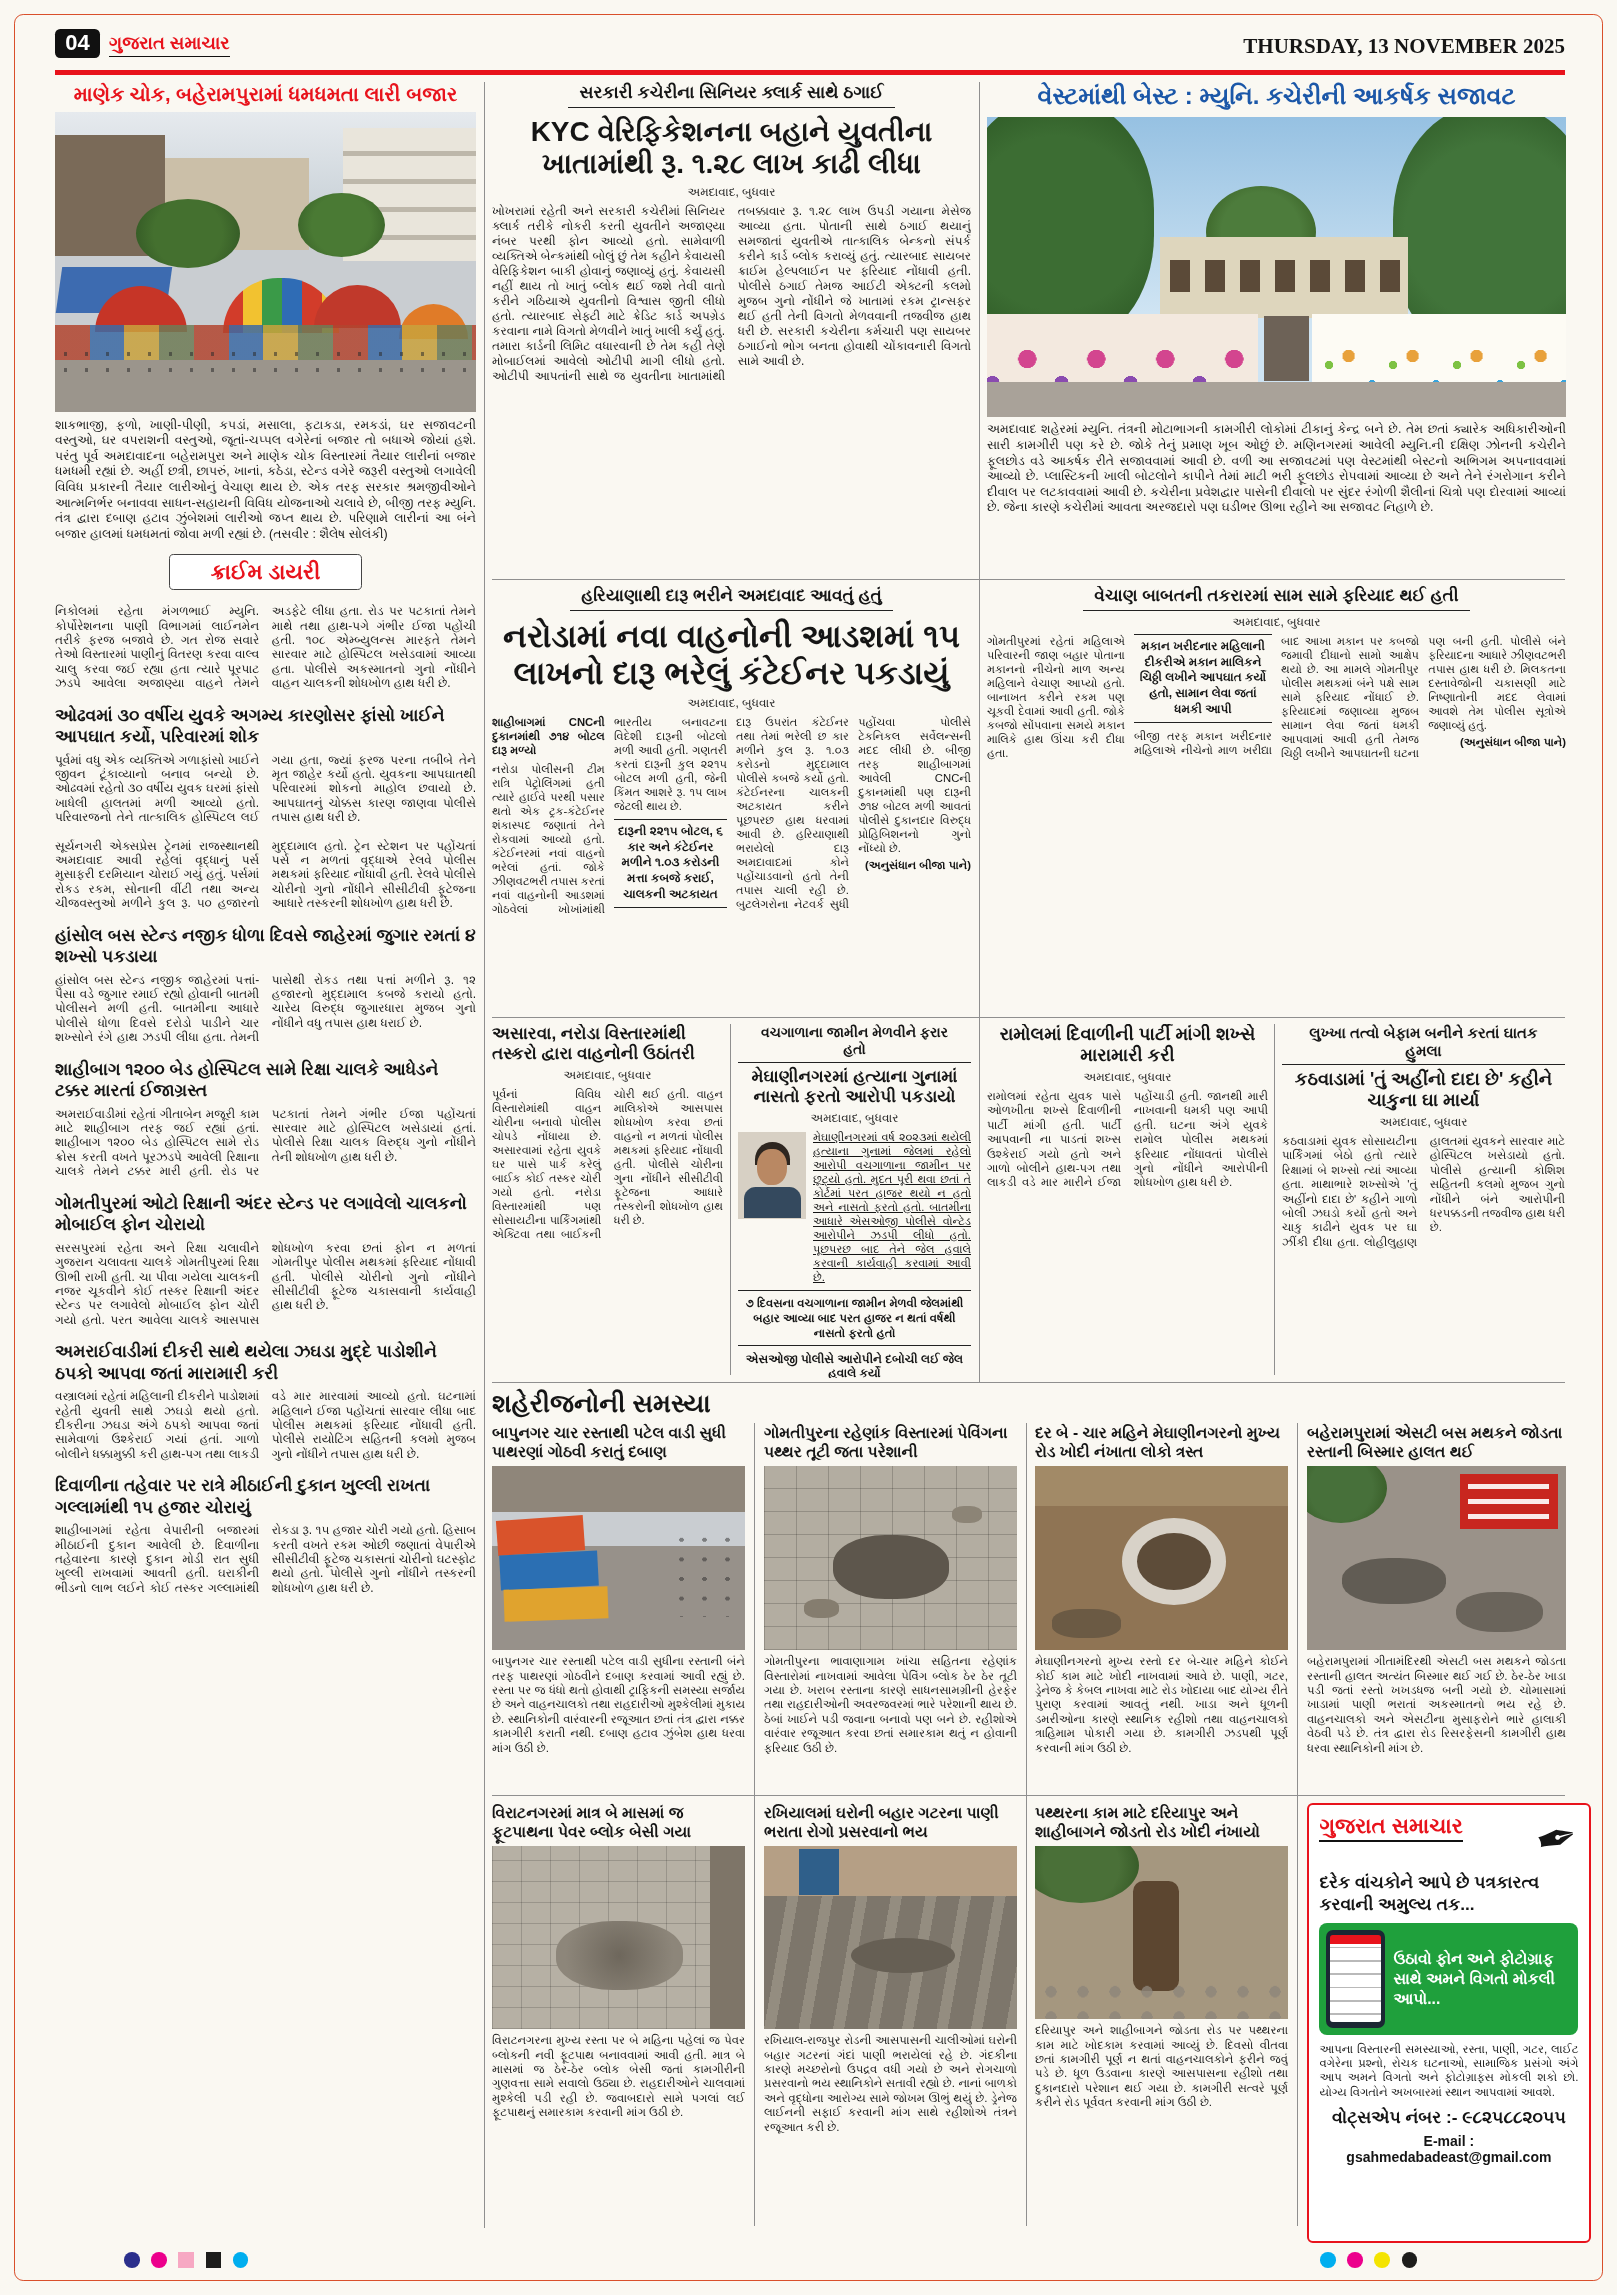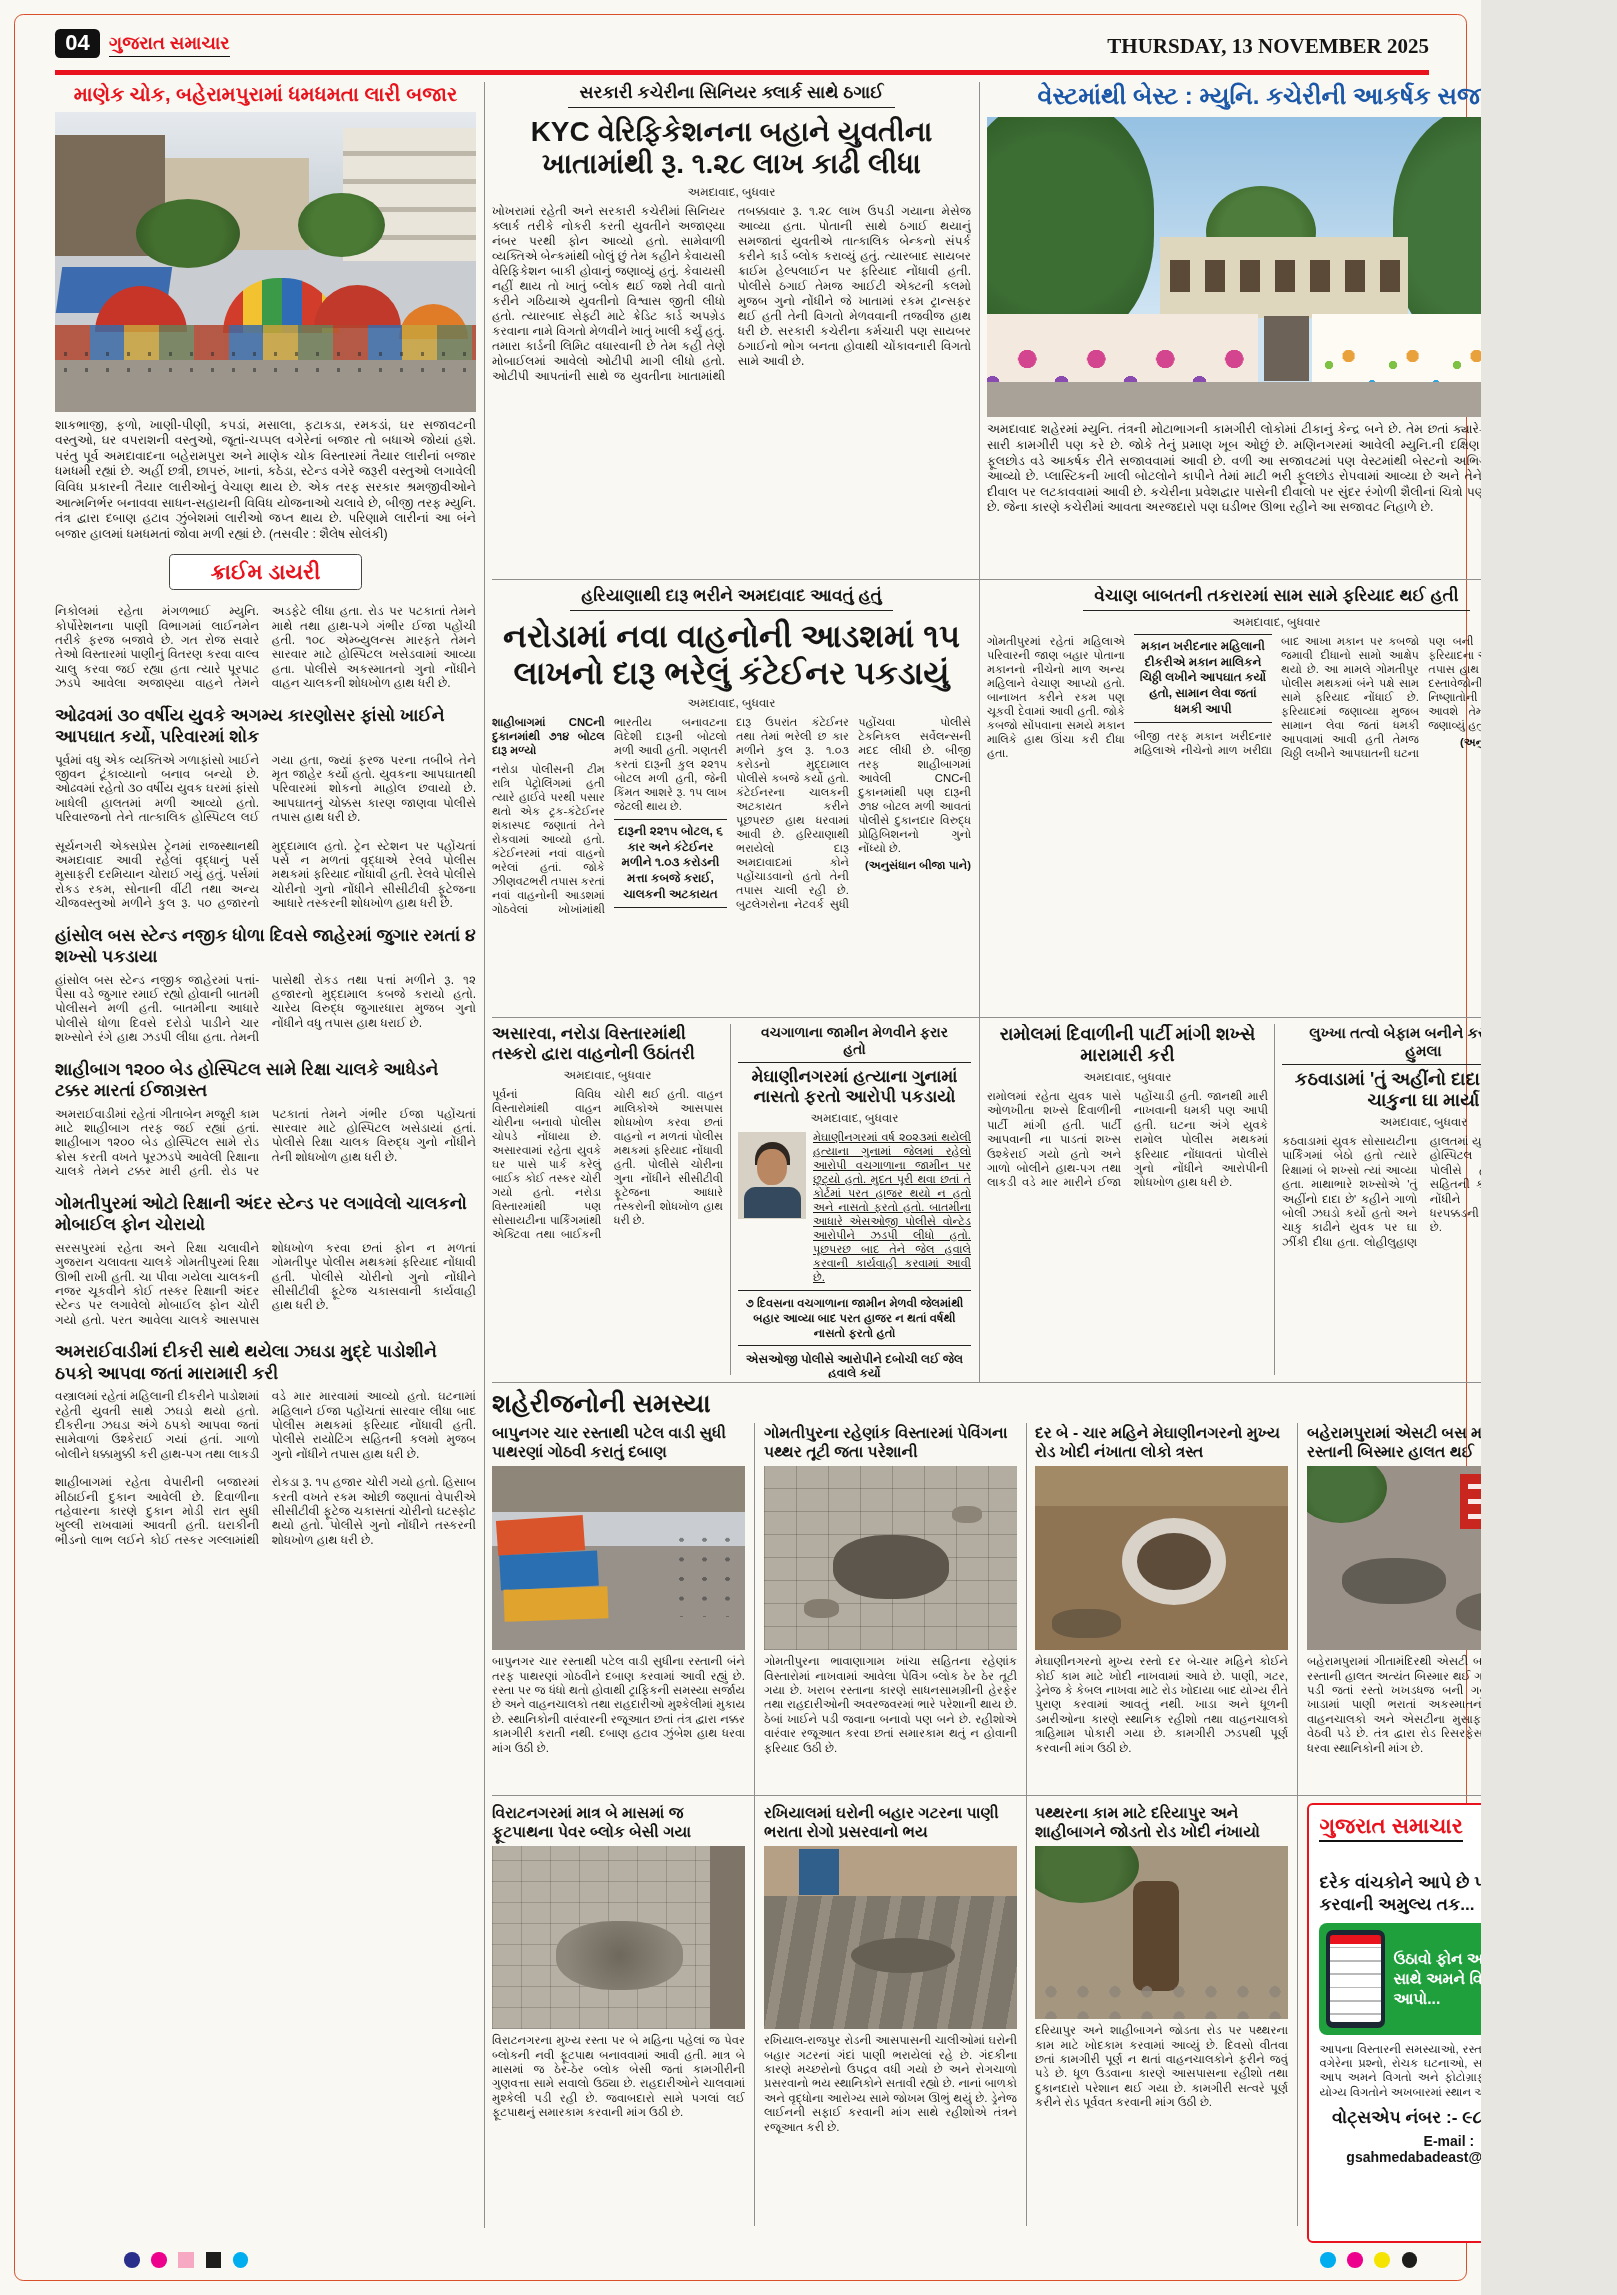--- a/index.html
+++ b/index.html
@@ -1,16 +1,16 @@
 <!DOCTYPE html>
 <html style="font-size:9.2px"><head>
 <meta charset="utf-8">
 <style>
   html,body{margin:0;padding:0;background:#e8e6e0;}
-  .sheet{position:relative;width:1481px;height:2295px;background:#faf8f2;overflow:hidden;
+  .sheet{position:relative;width:1617px;height:2295px;background:#faf8f2;overflow:hidden;
          font-family:"Liberation Sans","DejaVu Sans",sans-serif;color:#151515;}
   .abs{position:absolute;}
   .frame{position:absolute;left:14px;top:14px;right:14px;bottom:14px;border:1.7px solid #d94f2b;border-radius:9.2px;pointer-events:none;}
   .vr{position:absolute;width:1.2px;background:#8f8f8f;}
   .hr{position:absolute;height:1.2px;background:#8f8f8f;}
 
   
   .numbox{background:#111;color:#fff;font-weight:700;font-size:22px;border-radius:5.2px;
           width:45px;height:29px;display:flex;align-items:center;justify-content:center;}
   .brand{color:#e8131c;font-weight:800;font-size:18px;border-bottom:1.7px solid #111;padding-bottom:1.7px;}
@@ -141,20 +141,21 @@
     </div>
     <div class="lart">
       <div class="ah">ગોમતીપુરમાં ઓટો રિક્ષાની અંદર સ્ટેન્ડ પર લગાવેલો ચાલકનો મોબાઈલ ફોન ચોરાયો</div>
       <div class="ab bt c2">સરસપુરમાં રહેતા અને રિક્ષા ચલાવીને ગુજરાન ચલાવતા ચાલકે ગોમતીપુરમાં રિક્ષા ઊભી રાખી હતી. ચા પીવા ગયેલા ચાલકની નજર ચૂકવીને કોઈ તસ્કર રિક્ષાની અંદર સ્ટેન્ડ પર લગાવેલો મોબાઈલ ફોન ચોરી ગયો હતો. પરત આવેલા ચાલકે આસપાસ શોધખોળ કરવા છતાં ફોન ન મળતાં ગોમતીપુર પોલીસ મથકમાં ફરિયાદ નોંધાવી હતી. પોલીસે ચોરીનો ગુનો નોંધીને સીસીટીવી ફૂટેજ ચકાસવાની કાર્યવાહી હાથ ધરી છે.</div>
     </div>
     <div class="lart">
       <div class="ah">અમરાઈવાડીમાં દીકરી સાથે થયેલા ઝઘડા મુદ્દે પાડોશીને ઠપકો આપવા જતાં મારામારી કરી</div>
       <div class="ab bt c2">વસ્ત્રાલમાં રહેતાં મહિલાની દીકરીને પાડોશમાં રહેતી યુવતી સાથે ઝઘડો થયો હતો. દીકરીના ઝઘડા અંગે ઠપકો આપવા જતાં સામેવાળાં ઉશ્કેરાઈ ગયાં હતાં. ગાળો બોલીને ધક્કામુક્કી કરી હાથ-પગ તથા લાકડી વડે માર મારવામાં આવ્યો હતો. ઘટનામાં મહિલાને ઈજા પહોંચતાં સારવાર લીધા બાદ પોલીસ મથકમાં ફરિયાદ નોંધાવી હતી. પોલીસે રાયોટિંગ સહિતની કલમો મુજબ ગુનો નોંધીને તપાસ હાથ ધરી છે.</div>
     </div>
     <div class="lart">
+      <div class="ah">દિવાળીના તહેવાર પર રાત્રે મીઠાઈની દુકાન ખુલ્લી રાખતા ગલ્લામાંથી ૧૫ હજાર ચોરાયું</div>
       <div class="ab bt c2">શાહીબાગમાં રહેતા વેપારીની બજારમાં મીઠાઈની દુકાન આવેલી છે. દિવાળીના તહેવારના કારણે દુકાન મોડી રાત સુધી ખુલ્લી રાખવામાં આવતી હતી. ઘરાકીની ભીડનો લાભ લઈને કોઈ તસ્કર ગલ્લામાંથી રોકડા રૂ. ૧૫ હજાર ચોરી ગયો હતો. હિસાબ કરતી વખતે રકમ ઓછી જણાતાં વેપારીએ સીસીટીવી ફૂટેજ ચકાસતાં ચોરીનો ઘટસ્ફોટ થયો હતો. પોલીસે ગુનો નોંધીને તસ્કરની શોધખોળ હાથ ધરી છે.</div>
     </div>
   </div>
 
   <div class="abs" style="left:492px;top:82px;width:479px;height:491px;overflow:hidden;">
     <div class="kick"><span>સરકારી કચેરીના સિનિયર ક્લાર્ક સાથે ઠગાઈ</span></div>
     <div class="hl" style="font-size:28px;margin:8px 0 3px;">KYC વેરિફિકેશનના બહાને યુવતીના ખાતામાંથી રૂ. ૧.૨૮ લાખ કાઢી લીધા</div>
     <div class="dl">અમદાવાદ, બુધવાર</div>
     <div class="bt c2" style="height:358px;">ખોખરામાં રહેતી અને સરકારી કચેરીમાં સિનિયર ક્લાર્ક તરીકે નોકરી કરતી યુવતીને અજાણ્યા નંબર પરથી ફોન આવ્યો હતો. સામેવાળી વ્યક્તિએ બેન્કમાંથી બોલું છું તેમ કહીને કેવાયસી વેરિફિકેશન બાકી હોવાનું જણાવ્યું હતું. કેવાયસી નહીં થાય તો ખાતું બ્લોક થઈ જશે તેવી વાતો કરીને ગઠિયાએ યુવતીનો વિશ્વાસ જીતી લીધો હતો. ત્યારબાદ સેફ્ટી માટે ક્રેડિટ કાર્ડ અપગ્રેડ કરવાના નામે વિગતો મેળવીને ખાતું ખાલી કર્યું હતું. તમારા કાર્ડની લિમિટ વધારવાની છે તેમ કહી તેણે મોબાઈલમાં આવેલો ઓટીપી માગી લીધો હતો. ઓટીપી આપતાંની સાથે જ યુવતીના ખાતામાંથી તબક્કાવાર રૂ. ૧.૨૮ લાખ ઉપડી ગયાના મેસેજ આવ્યા હતા. પોતાની સાથે ઠગાઈ થયાનું સમજાતાં યુવતીએ તાત્કાલિક બેન્કનો સંપર્ક કરીને કાર્ડ બ્લોક કરાવ્યું હતું. ત્યારબાદ સાયબર ક્રાઈમ હેલ્પલાઈન પર ફરિયાદ નોંધાવી હતી. પોલીસે ઠગાઈ તેમજ આઈટી એક્ટની કલમો મુજબ ગુનો નોંધીને જે ખાતામાં રકમ ટ્રાન્સફર થઈ હતી તેની વિગતો મેળવવાની તજવીજ હાથ ધરી છે. સરકારી કચેરીના કર્મચારી પણ સાયબર ઠગાઈનો ભોગ બનતા હોવાથી ચોંકાવનારી વિગતો સામે આવી છે.</div>
   </div>

